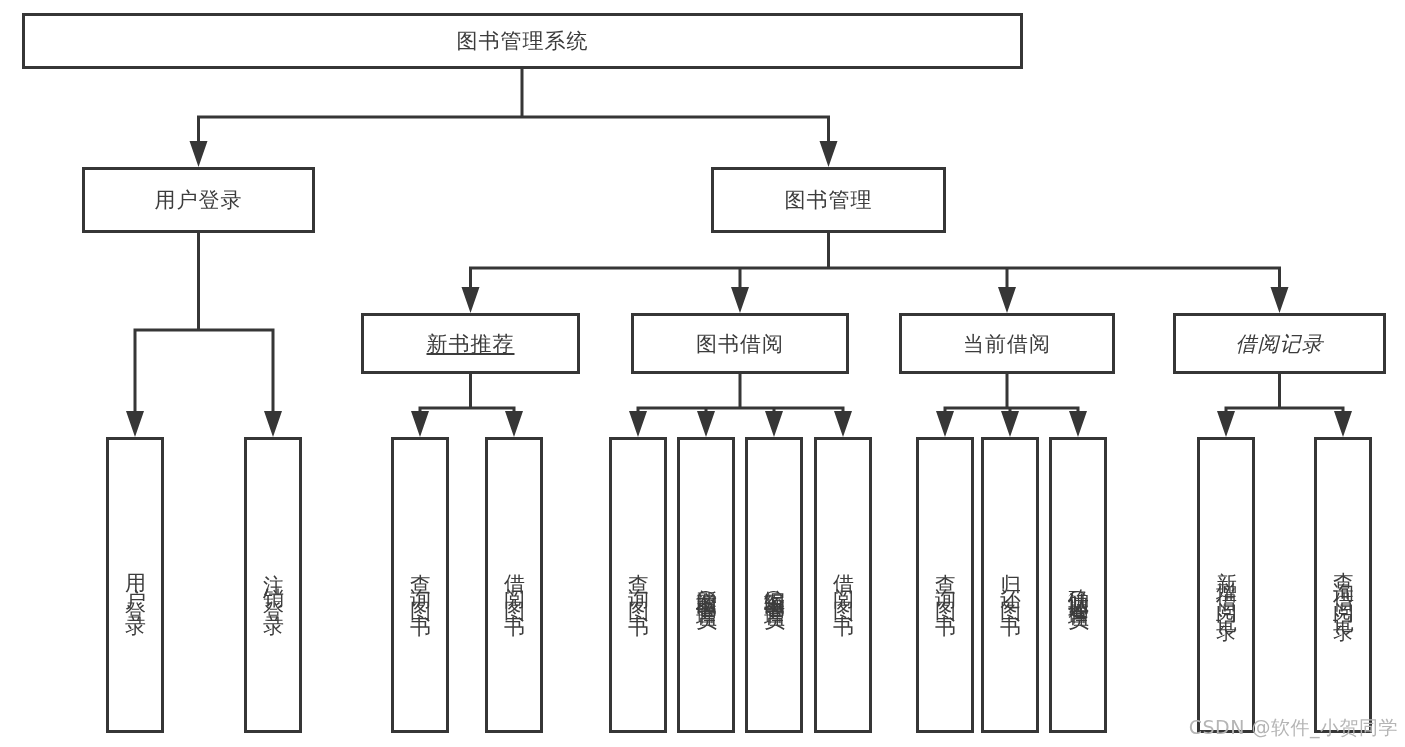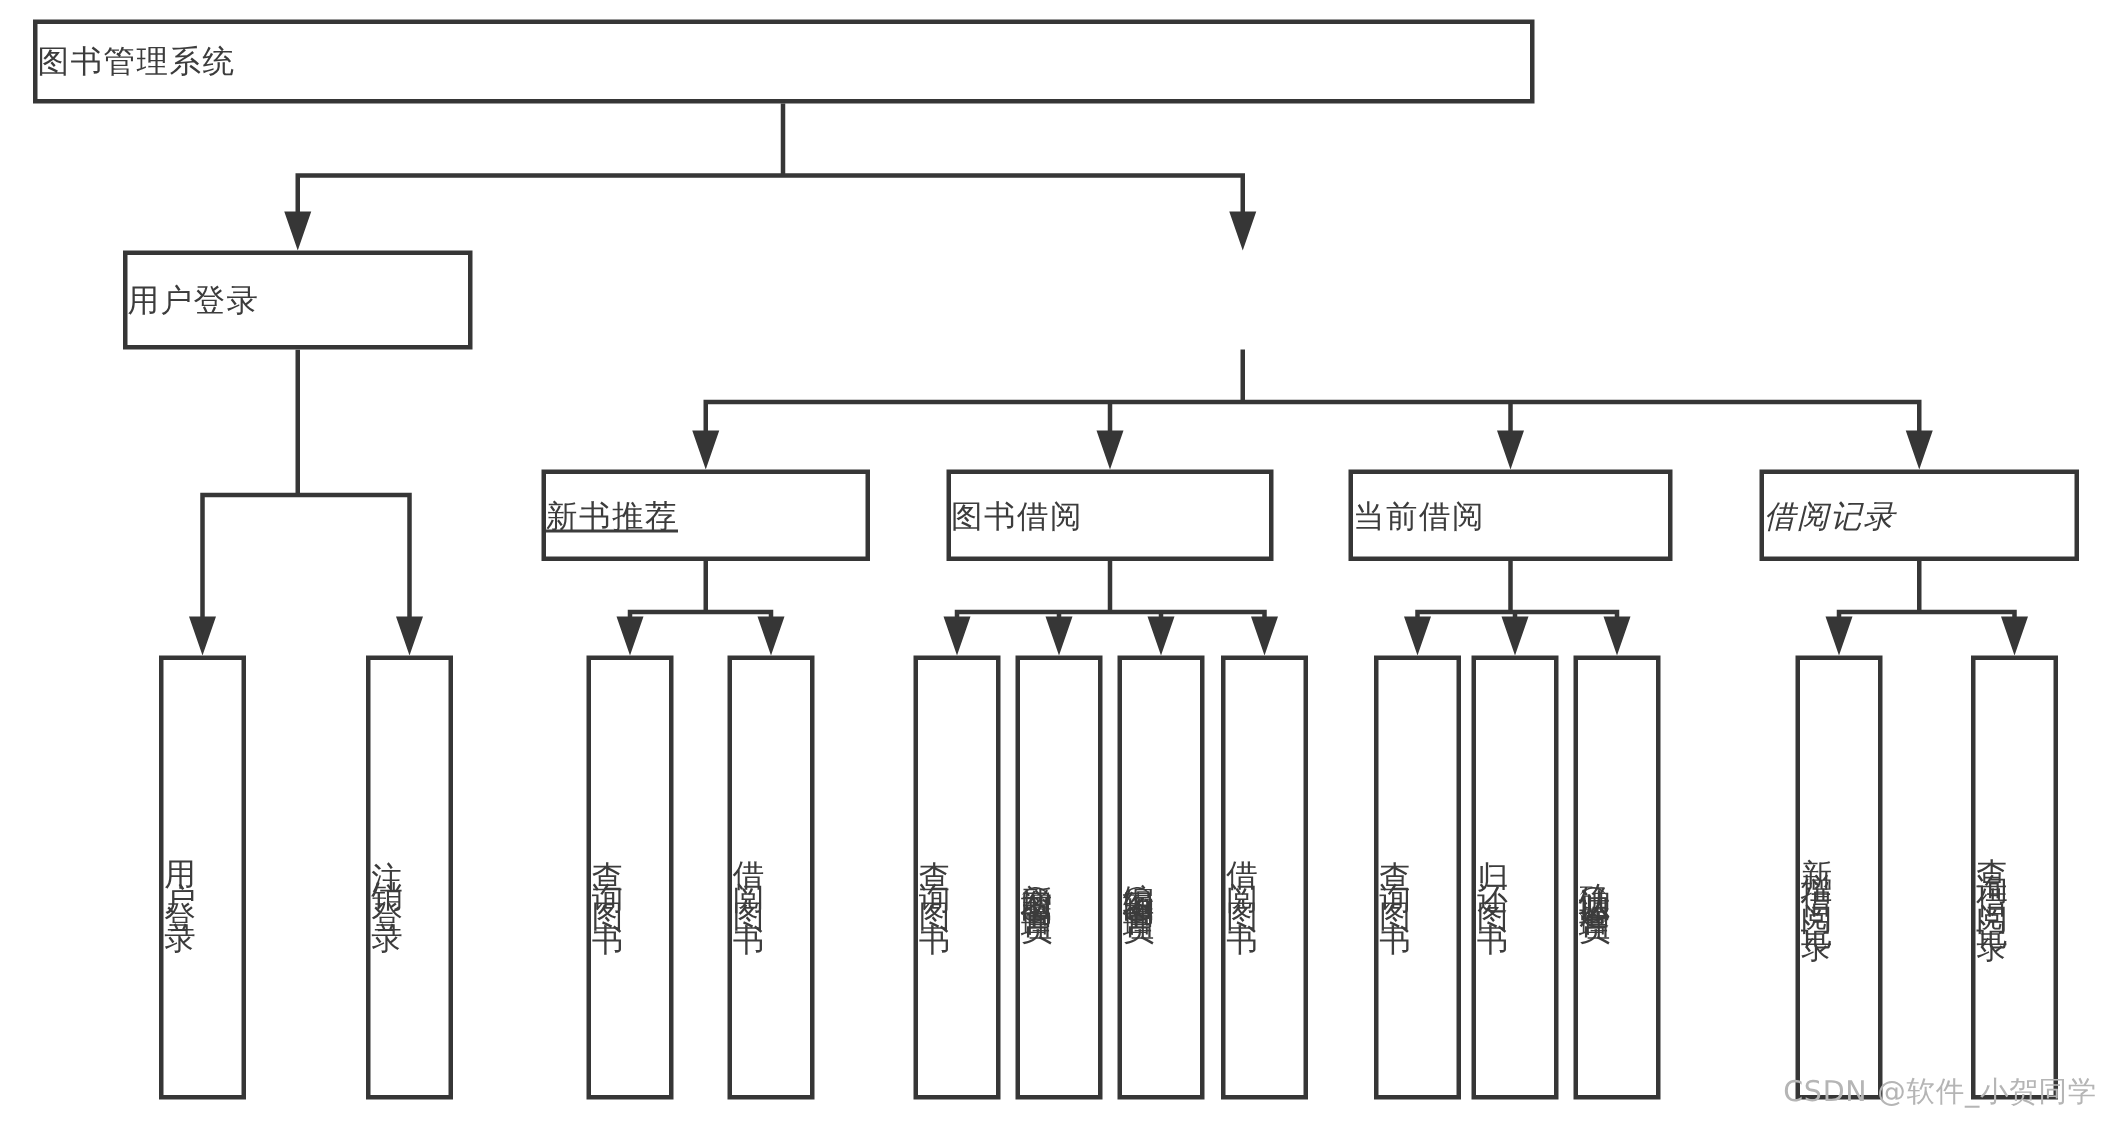--- a/index.html
+++ b/index.html
@@ -22,21 +22,21 @@
     width: 1405px;
     height: 747px;
   }
   .node {
     position: absolute;
     box-sizing: border-box;
     border: 3px solid #363636;
     background: #ffffff;
     display: flex;
     align-items: center;
-    justify-content: flex-start;
+    justify-content: center;
     color: #3c3c3c;
     font-size: 21px;
     letter-spacing: 1px;
     z-index: 2;
   }
   .hnode { text-align: center; }
   .vnode {
     width: 58px;
     top: 437px;
     height: 296px;
@@ -123,20 +123,23 @@
       M1334 411 L1352 411 L1343 437 Z"></path>
   </svg>
 
   <div class="node hnode" style="left:22px; top:13px; width:1001px; height:56px;">
     <span>图书管理系统</span>
   </div>
 
   <div class="node hnode" style="left:82px; top:167px; width:233px; height:66px;">
     <span>用户登录</span>
   </div>
+  <div class="node hnode" style="left:711px; top:167px; width:235px; height:66px;">
+    <span>图书管理</span>
+  </div>
 
   <div class="node hnode" style="left:361px; top:313px; width:219px; height:61px;text-decoration:underline;">
     <span>新书推荐</span>
   </div>
   <div class="node hnode" style="left:899px; top:313px; width:216px; height:61px;">
     <span>当前借阅</span>
   </div>
   <div class="node hnode" style="left:631px; top:313px; width:218px; height:61px;">
     <span>图书借阅</span>
   </div>

